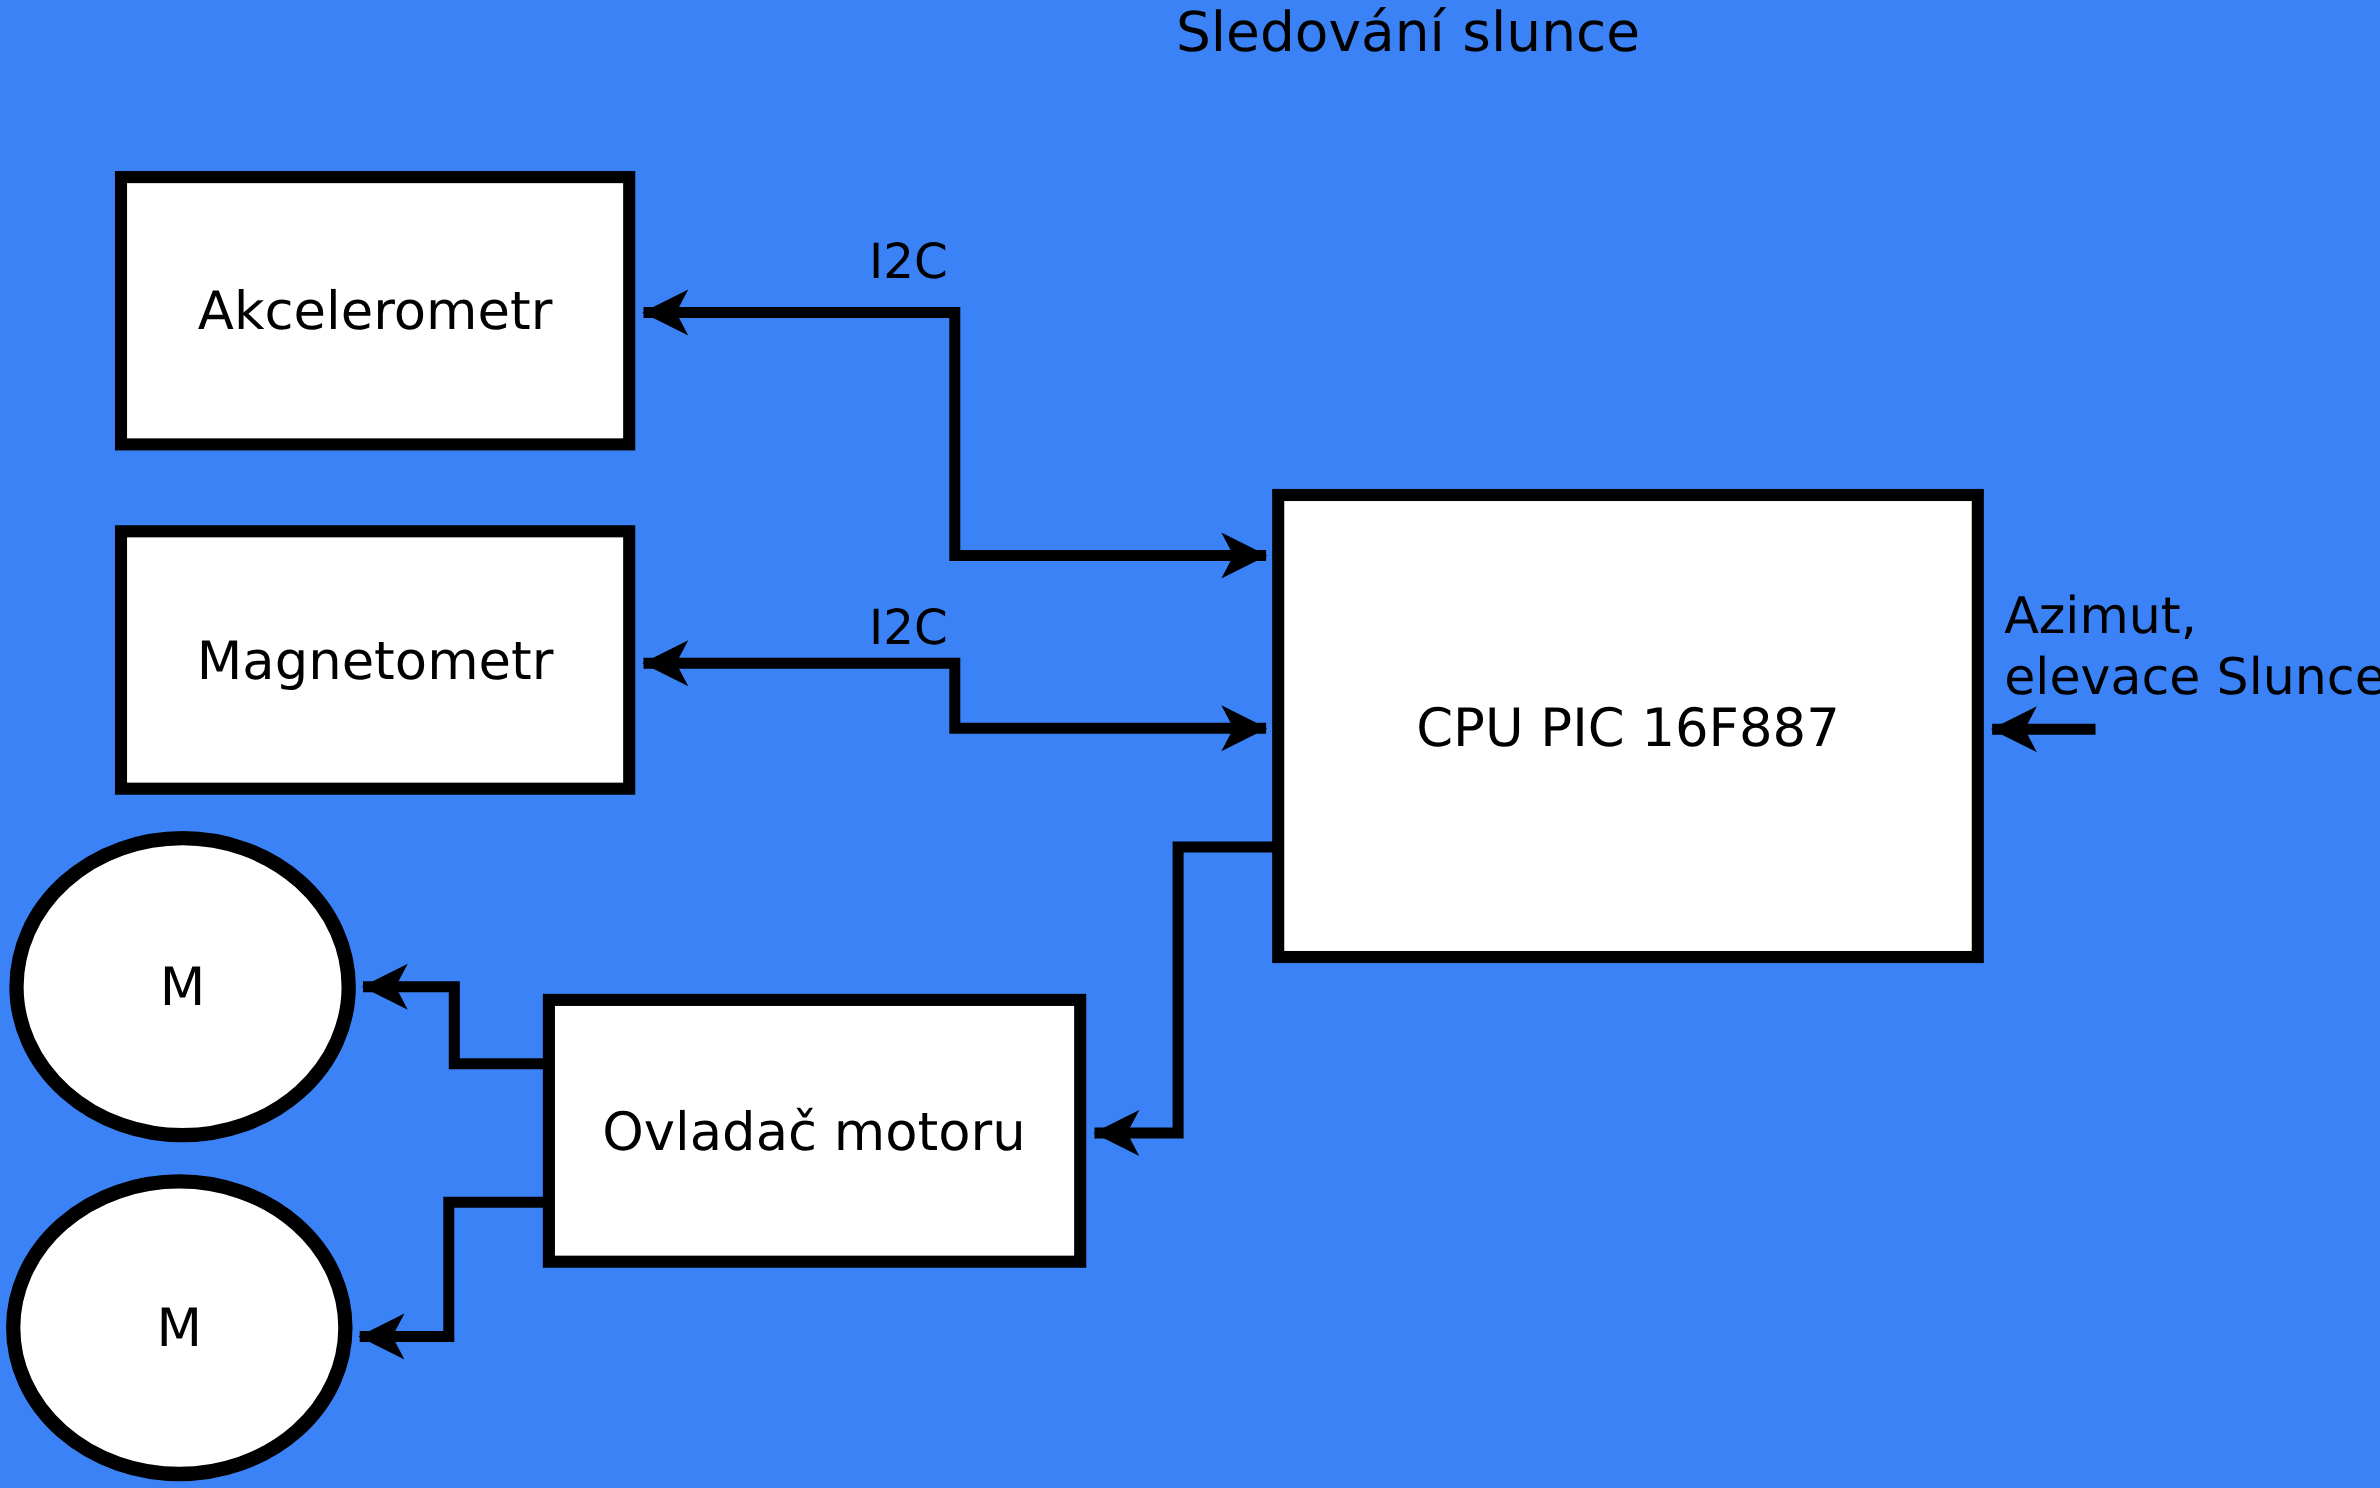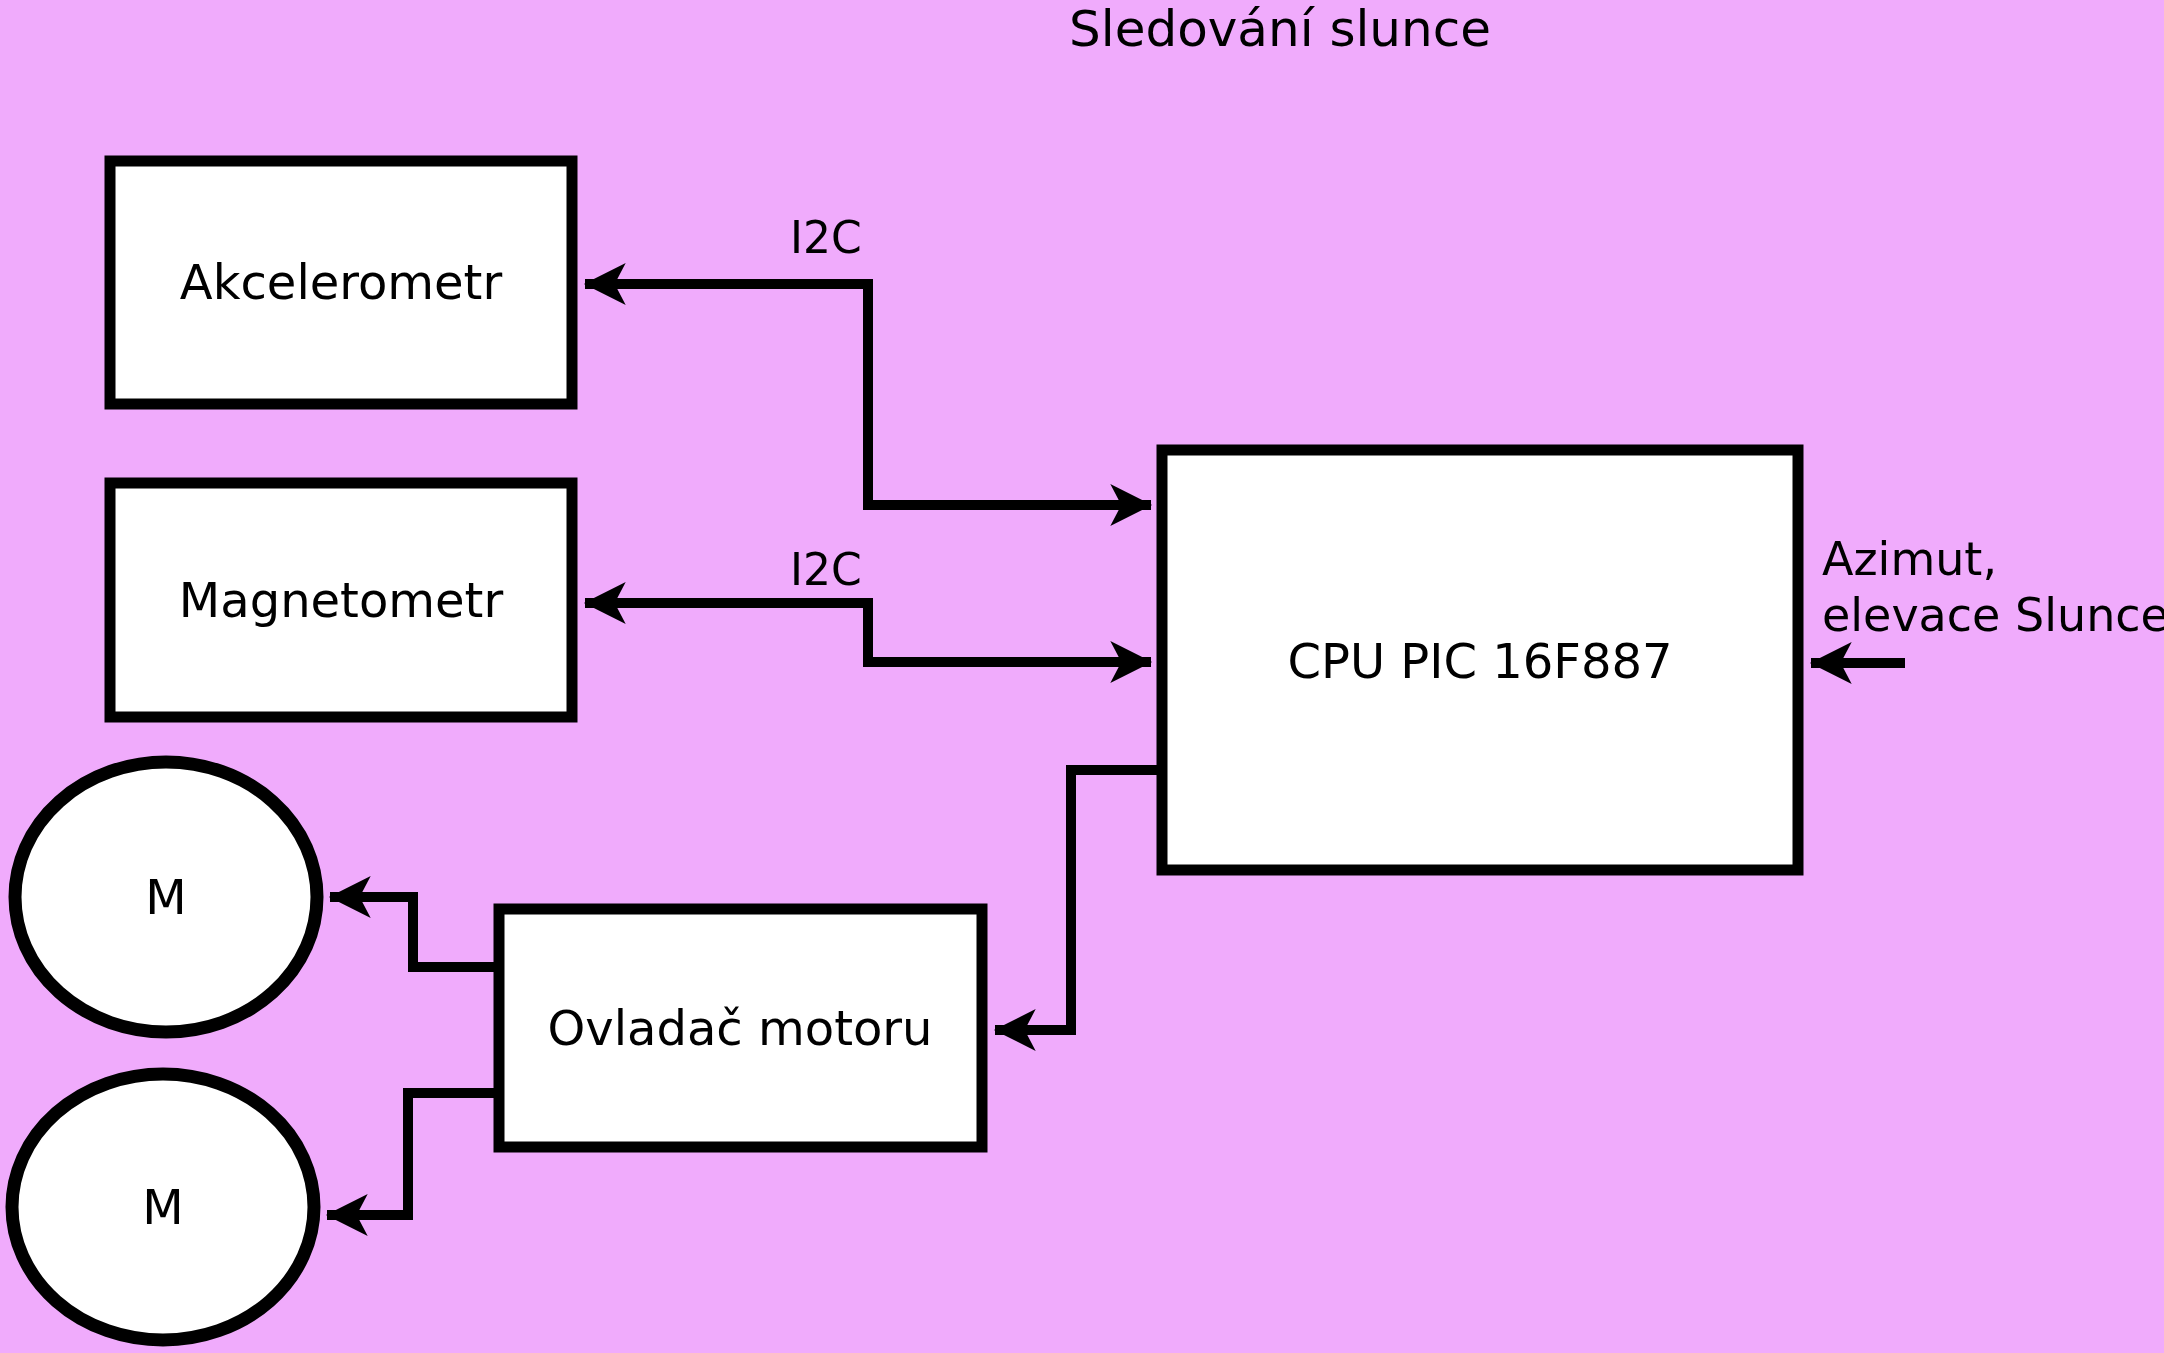--- a/index.html
+++ b/index.html
@@ -3,21 +3,21 @@
 <meta charset="utf-8">
 <style>
   html, body {
     margin: 0;
     padding: 0;
     background: #ffffff;
   }
   .diagram-stage {
     width: 2164px;
     height: 1353px;
-    background: #f0abfc;
+    background: #3b82f6;
     overflow: hidden;
   }
   svg {
     display: block;
     font-family: "DejaVu Sans", "Liberation Sans", sans-serif;
   }
   .node-box {
     fill: #ffffff;
     stroke: #000000;
     stroke-width: 11;

